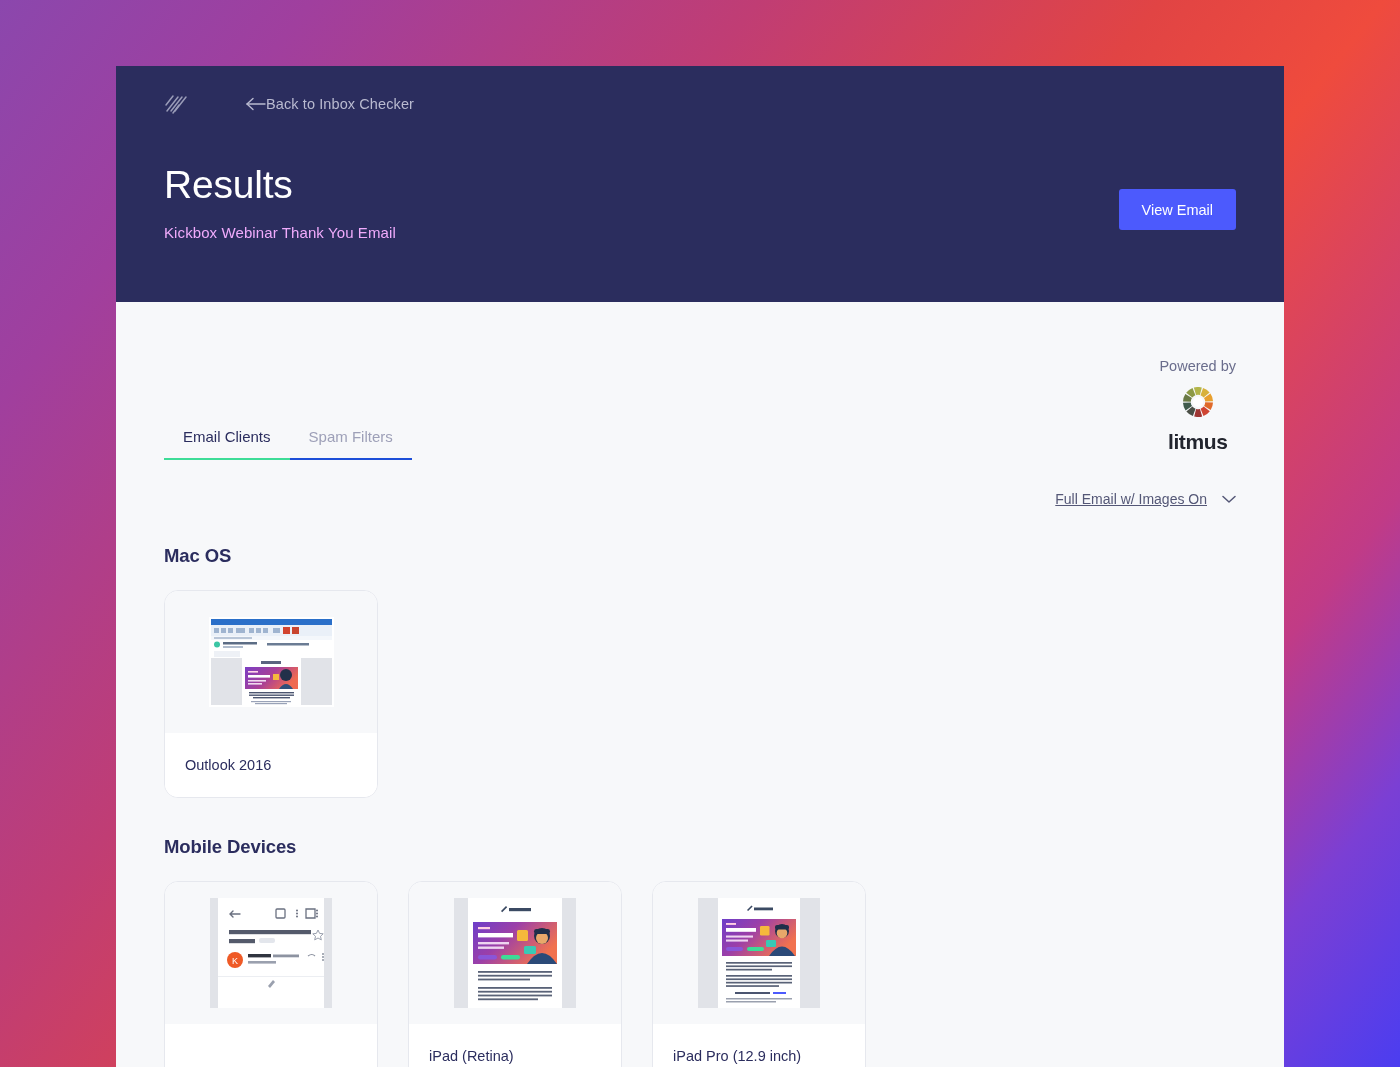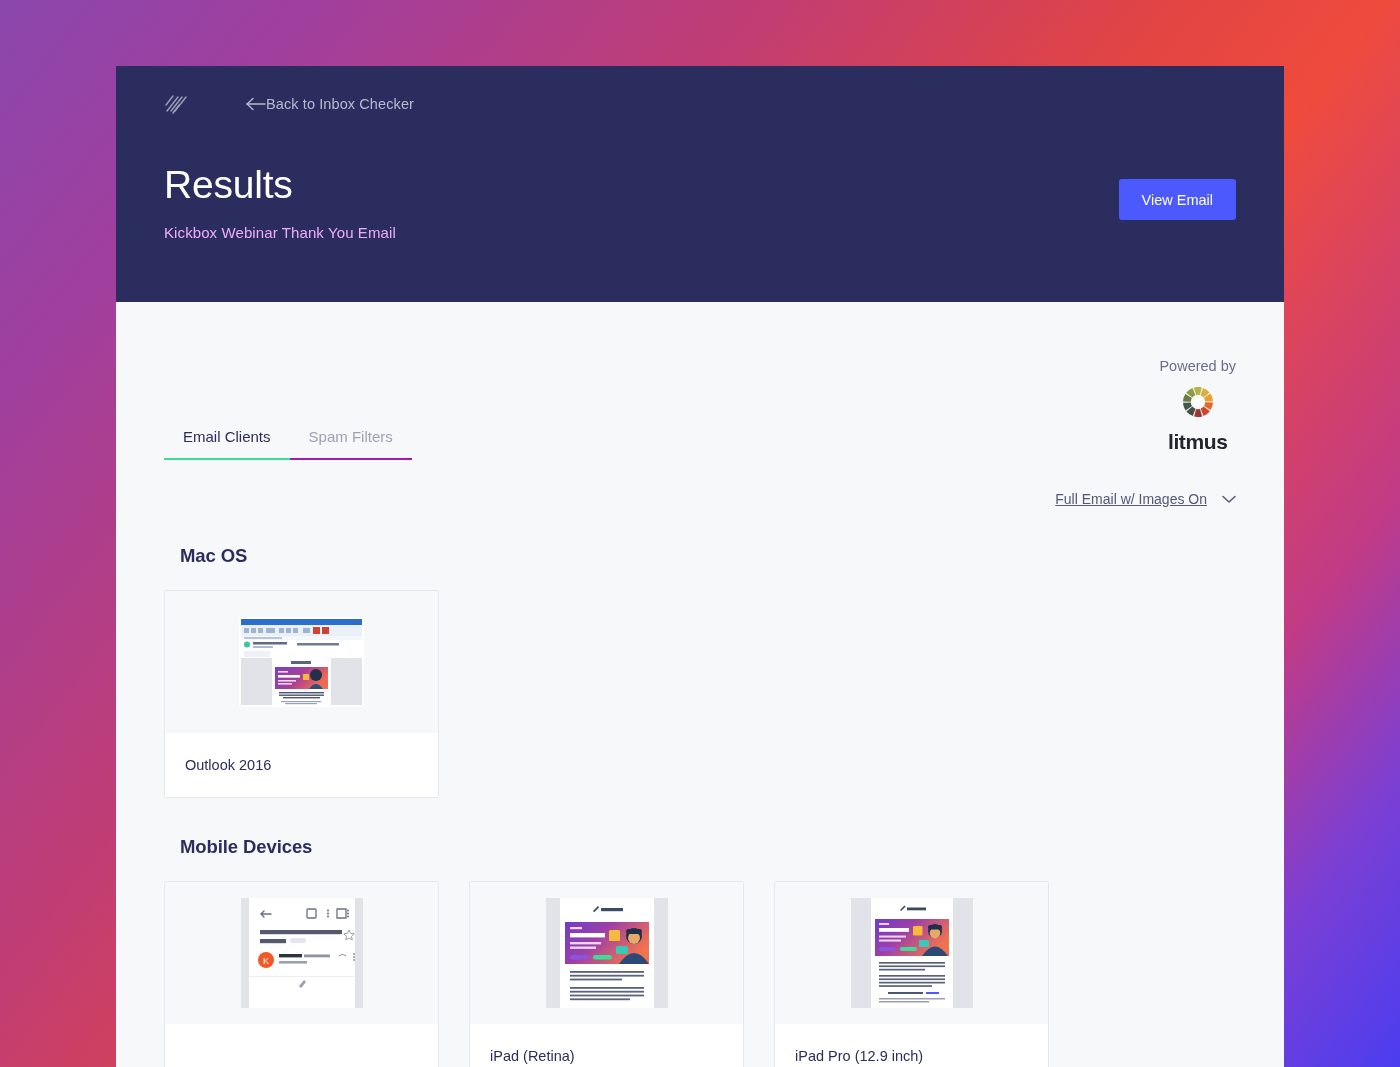--- a/index.html
+++ b/index.html
@@ -75,21 +75,21 @@
 
   .back-label {
     color: #b9bad0;
     font-size: 14.5px;
     letter-spacing: .1px;
     white-space: nowrap;
   }
 
   .header-main {
     display: flex;
-    align-items: flex-start;
+    align-items: center;
     justify-content: space-between;
     margin-top: 37px;
   }
 
   .page-title {
     color: #ffffff;
     font-size: 39px;
     font-weight: 400;
     letter-spacing: -.2px;
     line-height: 1.05;
@@ -123,21 +123,21 @@
 
   .toolbar-row {
     display: flex;
     align-items: flex-end;
     justify-content: space-between;
     padding-top: 56px;
   }
 
   .tabs {
     display: flex;
-    border-bottom: 2px solid #a21caf;
+    border-bottom: 2px solid #1d4ed8;
   }
 
   .tab {
     font-size: 15px;
     padding: 0 19px 13px 19px;
     color: #9ea0b8;
     cursor: pointer;
     white-space: nowrap;
     position: relative;
     background: none;
@@ -201,33 +201,32 @@
   
   .section { margin-top: 38px; }
   .section:first-of-type { margin-top: 38px; }
 
   .section-title {
     color: #2b2d5e;
     font-size: 18.5px;
     font-weight: bold;
     letter-spacing: -.1px;
     margin-bottom: 23px;
-    margin-left: 16px;
   }
 
   .card-grid {
     display: flex;
     gap: 30px;
   }
 
   .device-card {
-    width: 275px;
+    width: 214px;
     background: #ffffff;
     border: 1px solid #e6e8ee;
-    border-radius: 2px;
+    border-radius: 14px;
     overflow: hidden;
     cursor: pointer;
     flex: none;
   }
 
   .card-preview {
     height: 142px;
     background: #f7f8fa;
     display: flex;
     align-items: center;

